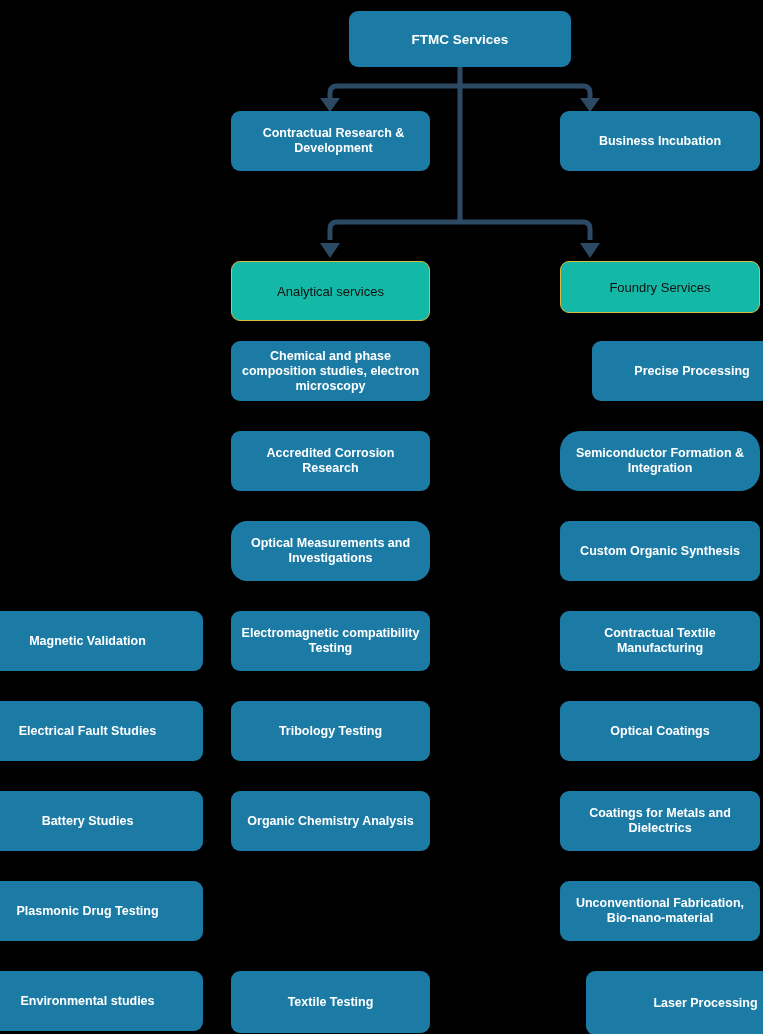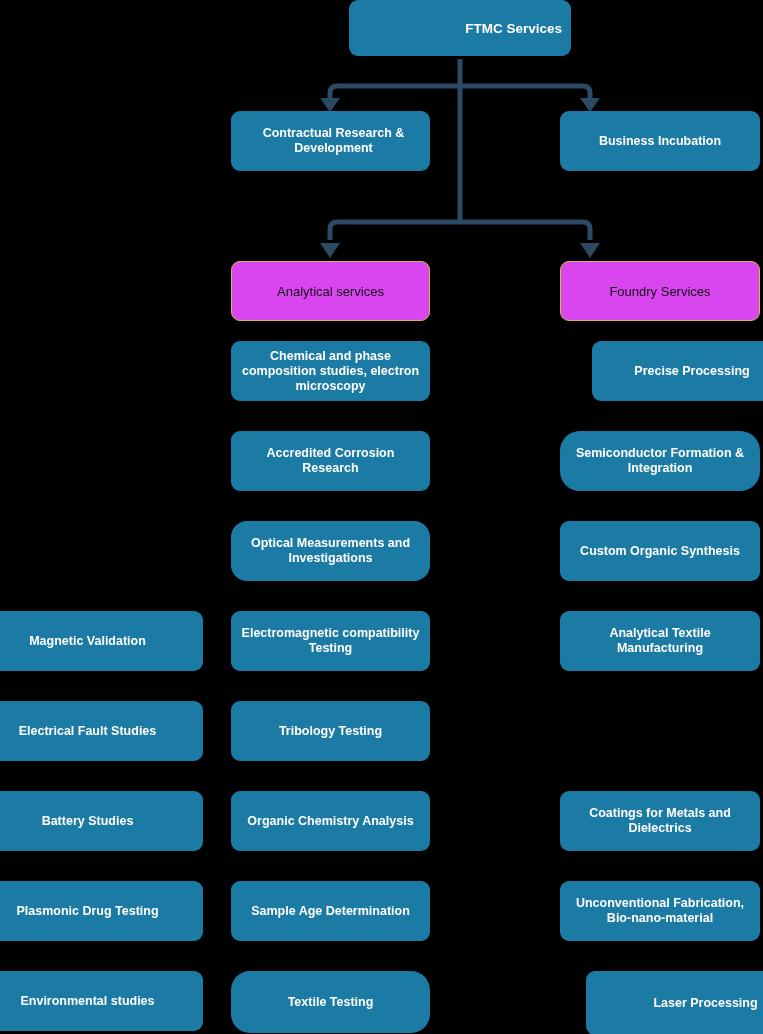--- a/index.html
+++ b/index.html
@@ -4,21 +4,21 @@
 <style>
   html,body{margin:0;padding:0;background:#000;}
   body{width:763px;height:1034px;position:relative;overflow:hidden;
        font-family:"Liberation Sans",sans-serif;}
   #canvas{position:absolute;left:0;top:0;width:763px;height:1034px;}
   svg.connectors{position:absolute;left:0;top:0;width:763px;height:1034px;pointer-events:none;}
   .node{position:absolute;border-radius:9px;display:flex;align-items:center;
         justify-content:center;text-align:center;box-sizing:border-box;
         font-weight:bold;font-size:12.5px;line-height:15px;padding:4px 9px;}
   .node.blue{background:#1b7ba5;color:#ffffff;}
-  .node.cream{background:#d946ef;color:#111111;border:1px solid #d8b93c;font-weight:normal;font-size:13px;}
+  .node.cream{background:#14b8a6;color:#111111;border:1px solid #d8b93c;font-weight:normal;font-size:13px;}
   .node.root{background:#1b7ba5;color:#ffffff;font-size:13.5px;}
   .node span{display:block;width:100%;}
 </style>
 </head>
 <body>
 
 <div id="canvas">
 
   <svg class="connectors" viewBox="0 0 763 1034" xmlns="http://www.w3.org/2000/svg">
     <g stroke="#2c4a63" stroke-width="5" fill="none" stroke-linecap="butt">
@@ -30,35 +30,35 @@
       <path d="M460,222 L583,222 Q590,222 590,229 L590,240"></path>
     </g>
     <g fill="#2c4a63">
       <polygon points="320,98 340,98 330,112"></polygon>
       <polygon points="580,98 600,98 590,112"></polygon>
       <polygon points="320,243 340,243 330,258"></polygon>
       <polygon points="580,243 600,243 590,258"></polygon>
     </g>
   </svg>
 
-  <div class="node root" style="left:349px;top:0;width:222px;height:56px;text-align:right;">
+  <div class="node root" style="left:349px;top:11px;width:222px;height:56px;">
     <span>FTMC Services</span>
   </div>
 
   <div class="node blue" style="left:231px;top:111px;width:199px;height:60px;padding-left:15px;">
     <span>Contractual Research &amp; Development</span>
   </div>
   <div class="node blue" style="left:560px;top:111px;width:200px;height:60px;">
     <span>Business Incubation</span>
   </div>
 
   <div class="node cream" style="left:231px;top:261px;width:199px;height:60px;">
     <span>Analytical services</span>
   </div>
-  <div class="node cream" style="left:560px;top:261px;width:200px;height:60px;">
+  <div class="node cream" style="left:560px;top:261px;width:200px;height:52px;">
     <span>Foundry Services</span>
   </div>
 
   <div class="node blue" style="left:-28px;top:611px;width:231px;height:60px;">
     <span>Magnetic Validation</span>
   </div>
   <div class="node blue" style="left:-28px;top:701px;width:231px;height:60px;">
     <span>Electrical Fault Studies</span>
   </div>
   <div class="node blue" style="left:-28px;top:791px;width:231px;height:60px;">
@@ -82,38 +82,38 @@
   </div>
   <div class="node blue" style="left:231px;top:611px;width:199px;height:60px;">
     <span>Electromagnetic compatibility Testing</span>
   </div>
   <div class="node blue" style="left:231px;top:701px;width:199px;height:60px;">
     <span>Tribology Testing</span>
   </div>
   <div class="node blue" style="left:231px;top:791px;width:199px;height:60px;">
     <span>Organic Chemistry Analysis</span>
   </div>
-  <div class="node blue" style="left:231px;top:881px;width:199px;height:60px;">
-    <span>Sample Age Determination</span>
-  </div>
-  <div class="node blue" style="left:231px;top:971px;width:199px;height:62px;border-radius:19px;">
+  <div class="node blue" style="left:231px;top:971px;width:199px;height:62px;">
     <span>Textile Testing</span>
   </div>
 
   <div class="node blue" style="left:560px;top:341px;width:200px;height:60px;margin-left:32px;">
     <span>Precise Processing</span>
   </div>
   <div class="node blue" style="left:560px;top:431px;width:200px;height:60px;border-radius:20px;">
     <span>Semiconductor Formation &amp; Integration</span>
   </div>
   <div class="node blue" style="left:560px;top:521px;width:200px;height:60px;">
     <span>Custom Organic Synthesis</span>
   </div>
   <div class="node blue" style="left:560px;top:611px;width:200px;height:60px;">
-    <span>Analytical Textile Manufacturing</span>
+    <span>Contractual Textile Manufacturing</span>
+  </div>
+  <div class="node blue" style="left:560px;top:701px;width:200px;height:60px;">
+    <span>Optical Coatings</span>
   </div>
   <div class="node blue" style="left:560px;top:791px;width:200px;height:60px;">
     <span>Coatings for Metals and Dielectrics</span>
   </div>
   <div class="node blue" style="left:560px;top:881px;width:200px;height:60px;">
     <span>Unconventional Fabrication, Bio-nano-material</span>
   </div>
   <div class="node blue" style="left:586px;top:971px;width:200px;height:64px;padding-left:48px;">
     <span>Laser Processing</span>
   </div>

